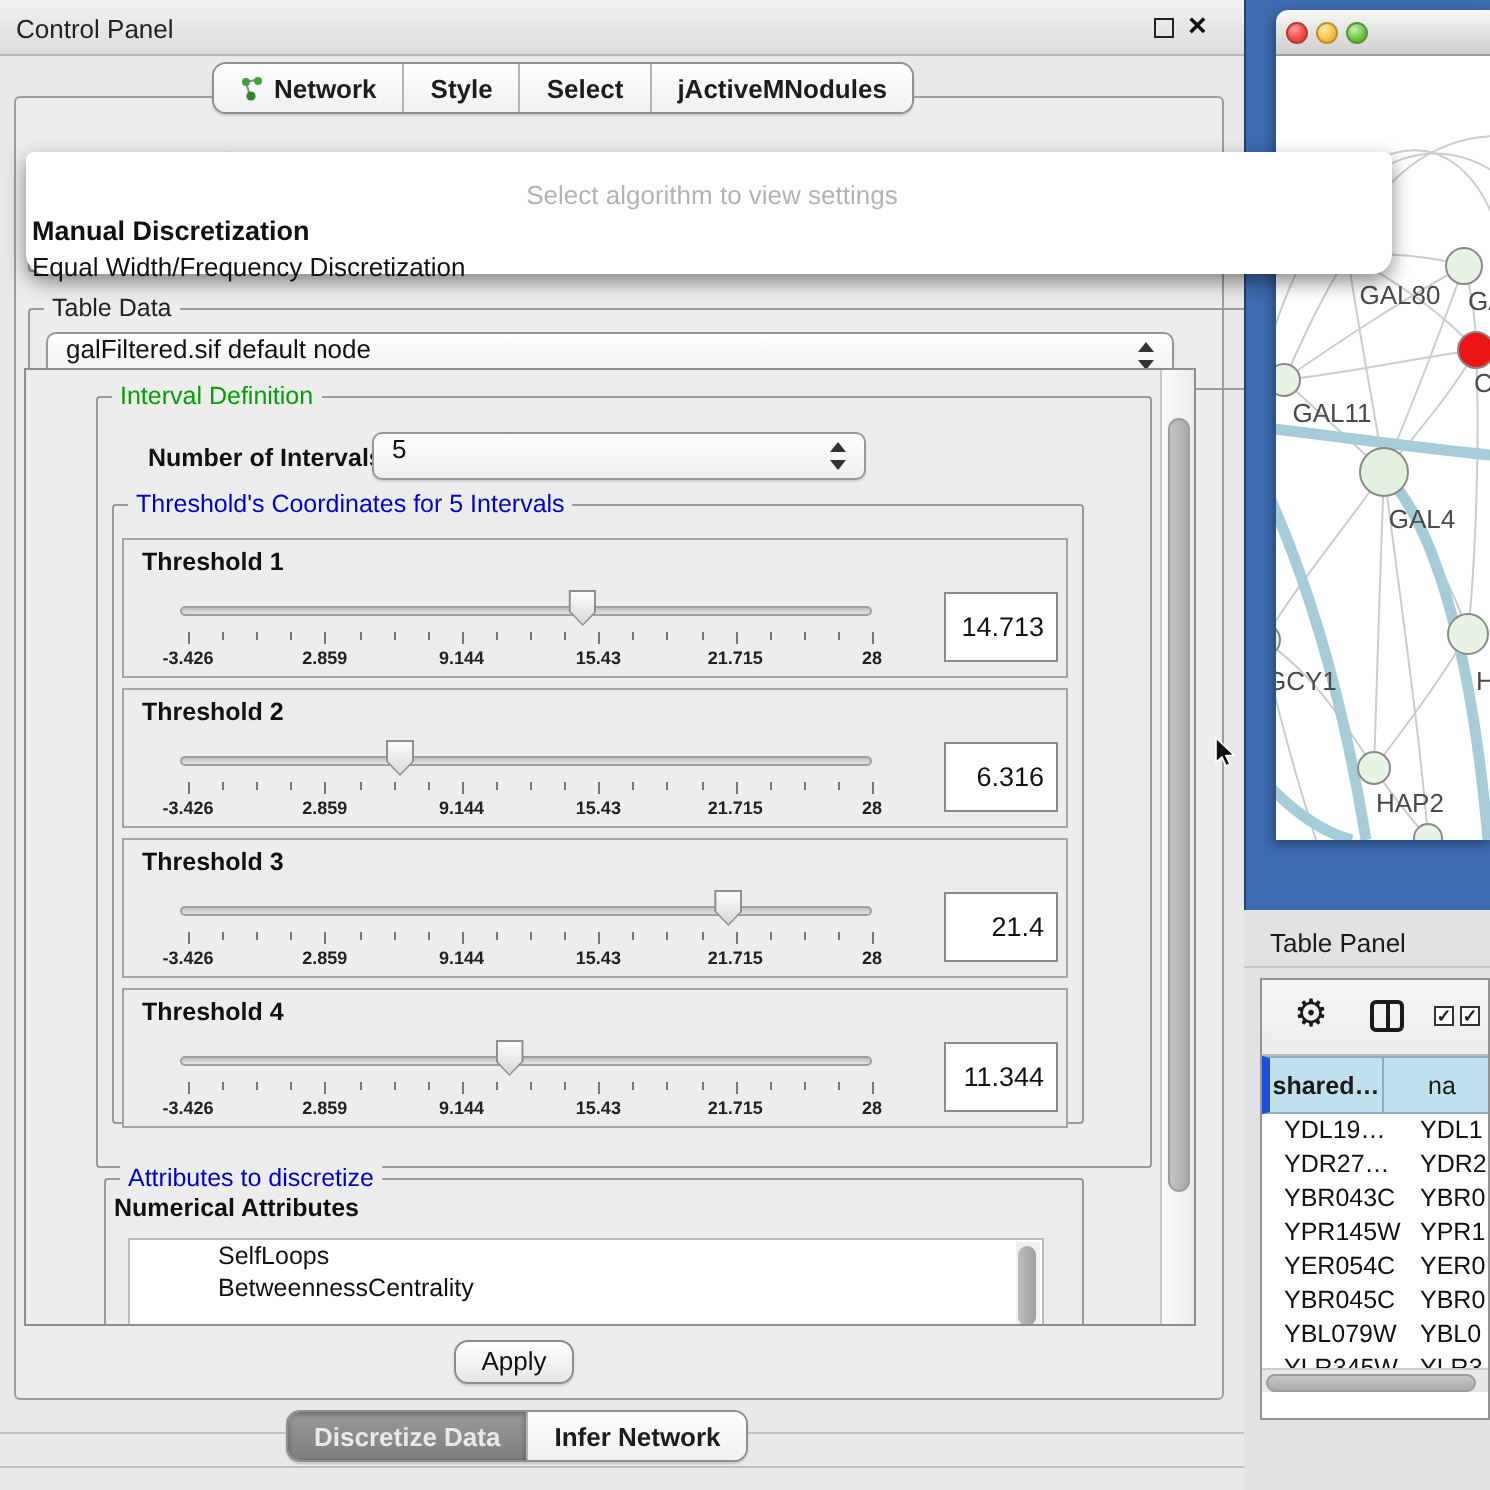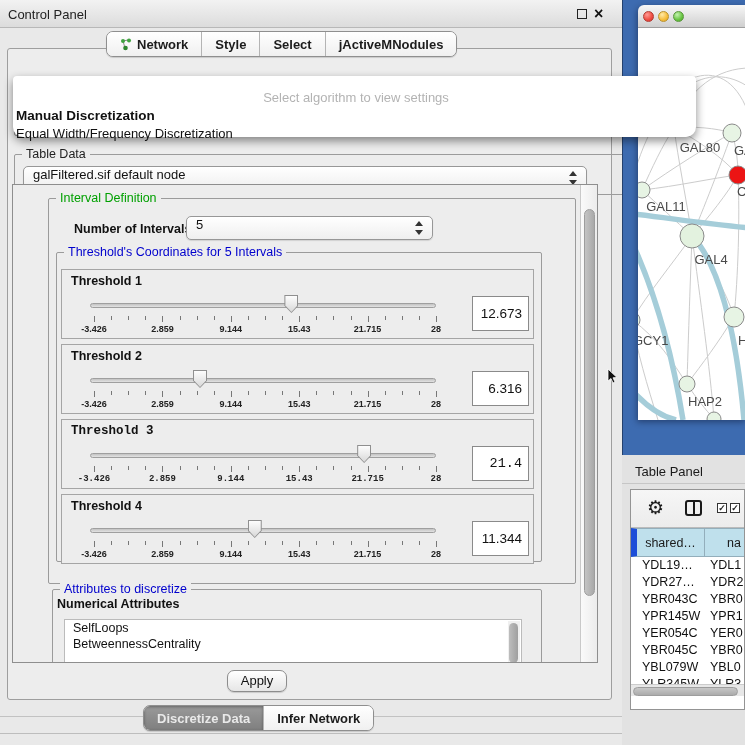--- a/index.html
+++ b/index.html
@@ -77,21 +77,21 @@
     clip-path:polygon(0 0,100% 0,100% 60%,50% 100%,0 60%); background:linear-gradient(#fdfdfd,#d8d8d8); }
   .tick { position:absolute; top:46px; width:1px; background:#777; }
   .tick.major { height:6px; } .tick.minor { height:4px; }
   .tick-label { position:absolute; top:54px; transform:translateX(-50%); font-size:9px; font-weight:600; color:#222; }
   .thresh-value { position:absolute; left:410px; top:26px; width:57px; height:35px; background:#fff;
     border:1px solid #8a8a8a; font-size:13.5px; color:#111; text-align:right; line-height:33px; padding-right:6px; }
 
   
   #attr-list { position:absolute; left:11px; top:29px; width:458px; height:46px; background:#fff;
     border:1px solid #bbb; overflow:hidden; }
-  .attr-item { height:16px; line-height:16px; font-size:12.5px; color:#111; padding-left:8px; }
+  .attr-item { height:16px; line-height:16px; font-size:12.5px; color:#111; padding-left:8px;margin-left:36px; }
   #attr-vscroll { position:absolute; right:1px; top:1px; width:12px; height:44px; background:#f0f0f0; }
   #attr-vscroll .thumb { position:absolute; left:1px; top:2px; width:9px; height:40px; border-radius:5px;
     background:linear-gradient(90deg,#bdbdbd,#9f9f9f); }
 
   #apply-btn { position:absolute; left:227px; top:670px; width:60px; height:22px;
     background:linear-gradient(#ffffff,#e6e6e6); border:1px solid #8d8d8d; border-radius:7px;
     font-size:13px; color:#111; text-align:center; line-height:20px; box-shadow:0 1px 1px rgba(0,0,0,.15); }
 
   .hline { position:absolute; left:0; width:622px; height:1px; background:#c2c2c2; }
 
@@ -118,21 +118,21 @@
   #gear-icon { position:absolute; left:16px; top:7px; font-size:19px; color:#1a1a1a; line-height:22px; }
   #columns-icon { position:absolute; left:54px; top:10px; width:17px; height:16px;
     border:2px solid #1a1a1a; border-radius:3px; }
   #columns-icon:before { content:""; position:absolute; left:5.5px; top:0; width:2px; height:12px; background:#1a1a1a; }
   .check-icon { position:absolute; top:13px; width:10px; height:10px; border:1.5px solid #333; background:#fff;
     font-size:9px; line-height:9px; text-align:center; color:#222; font-weight:700; }
   #check-1 { left:86px; } #check-2 { left:99px; }
   #tp-header { position:absolute; left:0; top:38px; width:160px; height:29px; display:flex; }
   .th-cell { background:#bfe0ec; border:1px solid #93aebb; border-left:none; font-size:12.5px; color:#1a1a1a;
     display:flex; align-items:center; justify-content:center; overflow:hidden; }
-  .th-cell:first-child { border-left:6px solid #1d4ed8; width:74px; }
+  .th-cell:first-child { border-left:4px solid #1d4ed8; width:61px;font-weight:bold; }
   .th-cell:last-child { width:70px; justify-content:flex-start; padding-left:22px; }
   #tp-rows { position:absolute; left:0; top:67px; width:160px; height:127px; overflow:hidden; }
   .t-row { display:flex; height:17px; line-height:17px; font-size:12.5px; color:#111; }
   .t-row .c1 { width:74px; padding-left:11px; white-space:nowrap; }
   .t-row .c2 { width:70px; padding-left:5px; white-space:nowrap; }
   #tp-hscroll { position:absolute; left:0; top:194px; width:113px; height:12px; background:#e7e7e7; border-top:1px solid #ccc; }
   #tp-hscroll .thumb { position:absolute; left:2px; top:1.5px; width:105px; height:9px; border-radius:5px;
     background:linear-gradient(#c7c7c7,#ababab); border:1px solid #9d9d9d; }
 
   #cursor { position:absolute; left:607px; top:369px; z-index:50; }
@@ -231,21 +231,21 @@
             <div class="tick minor" style="left: 322.7px;"></div>
             <div class="tick minor" style="left: 339.8px;"></div>
             <div class="tick minor" style="left: 356.9px;"></div>
             <div class="tick major" style="left: 374px;"></div>
             <span class="tick-label" style="left: 32px;">-3.426</span>
             <span class="tick-label" style="left: 100.4px;">2.859</span>
             <span class="tick-label" style="left: 168.8px;">9.144</span>
             <span class="tick-label" style="left: 237.2px;">15.43</span>
             <span class="tick-label" style="left: 305.6px;">21.715</span>
             <span class="tick-label" style="left: 374px;">28</span>
-            <div class="thresh-value">12.673</div>
+            <div class="thresh-value">14.713</div>
           </div>
           <div class="thresh-panel" style="top: 159px;">
             <div class="thresh-label">Threshold 2</div>
             <div class="slider-track"></div>
             <div class="slider-thumb" style="left: 131.019px;">
               <i></i>
             </div>
             <div class="tick major" style="left: 32px;"></div>
             <div class="tick minor" style="left: 49.1px;"></div>
             <div class="tick minor" style="left: 66.2px;"></div>
@@ -268,21 +268,21 @@
             <div class="tick minor" style="left: 356.9px;"></div>
             <div class="tick major" style="left: 374px;"></div>
             <span class="tick-label" style="left: 32px;">-3.426</span>
             <span class="tick-label" style="left: 100.4px;">2.859</span>
             <span class="tick-label" style="left: 168.8px;">9.144</span>
             <span class="tick-label" style="left: 237.2px;">15.43</span>
             <span class="tick-label" style="left: 305.6px;">21.715</span>
             <span class="tick-label" style="left: 374px;">28</span>
             <div class="thresh-value">6.316</div>
           </div>
-          <div class="thresh-panel" style="top: 234px; font-family: Liberation Mono, monospace;">
+          <div class="thresh-panel" style="top: 234px;">
             <div class="thresh-label">Threshold 3</div>
             <div class="slider-track"></div>
             <div class="slider-thumb" style="left: 295.174px;">
               <i></i>
             </div>
             <div class="tick major" style="left: 32px;"></div>
             <div class="tick minor" style="left: 49.1px;"></div>
             <div class="tick minor" style="left: 66.2px;"></div>
             <div class="tick minor" style="left: 83.3px;"></div>
             <div class="tick major" style="left: 100.4px;"></div>

